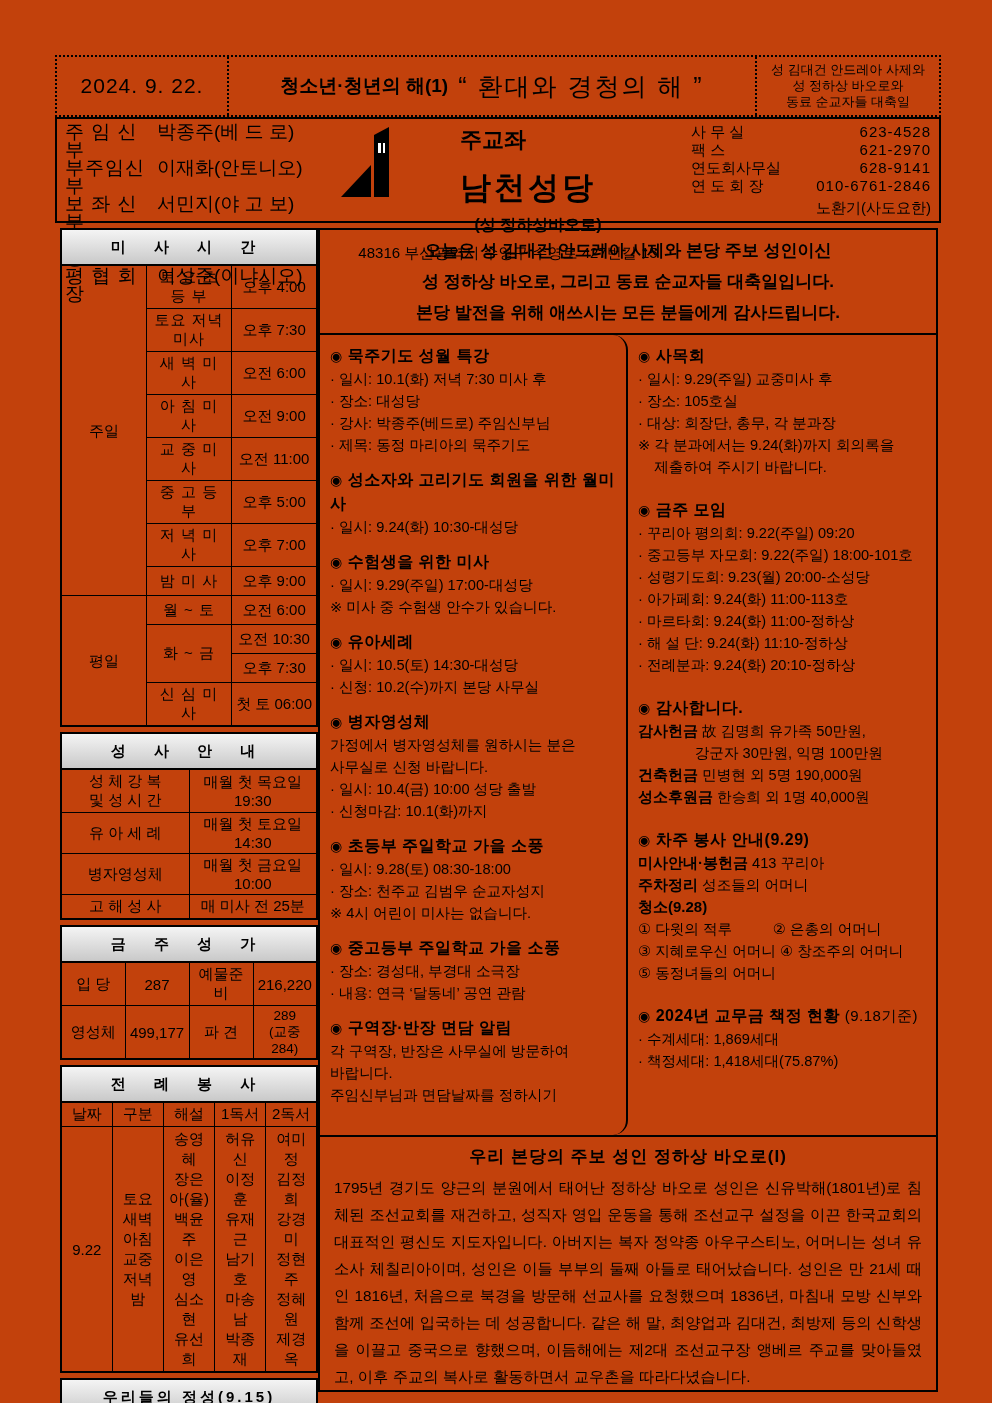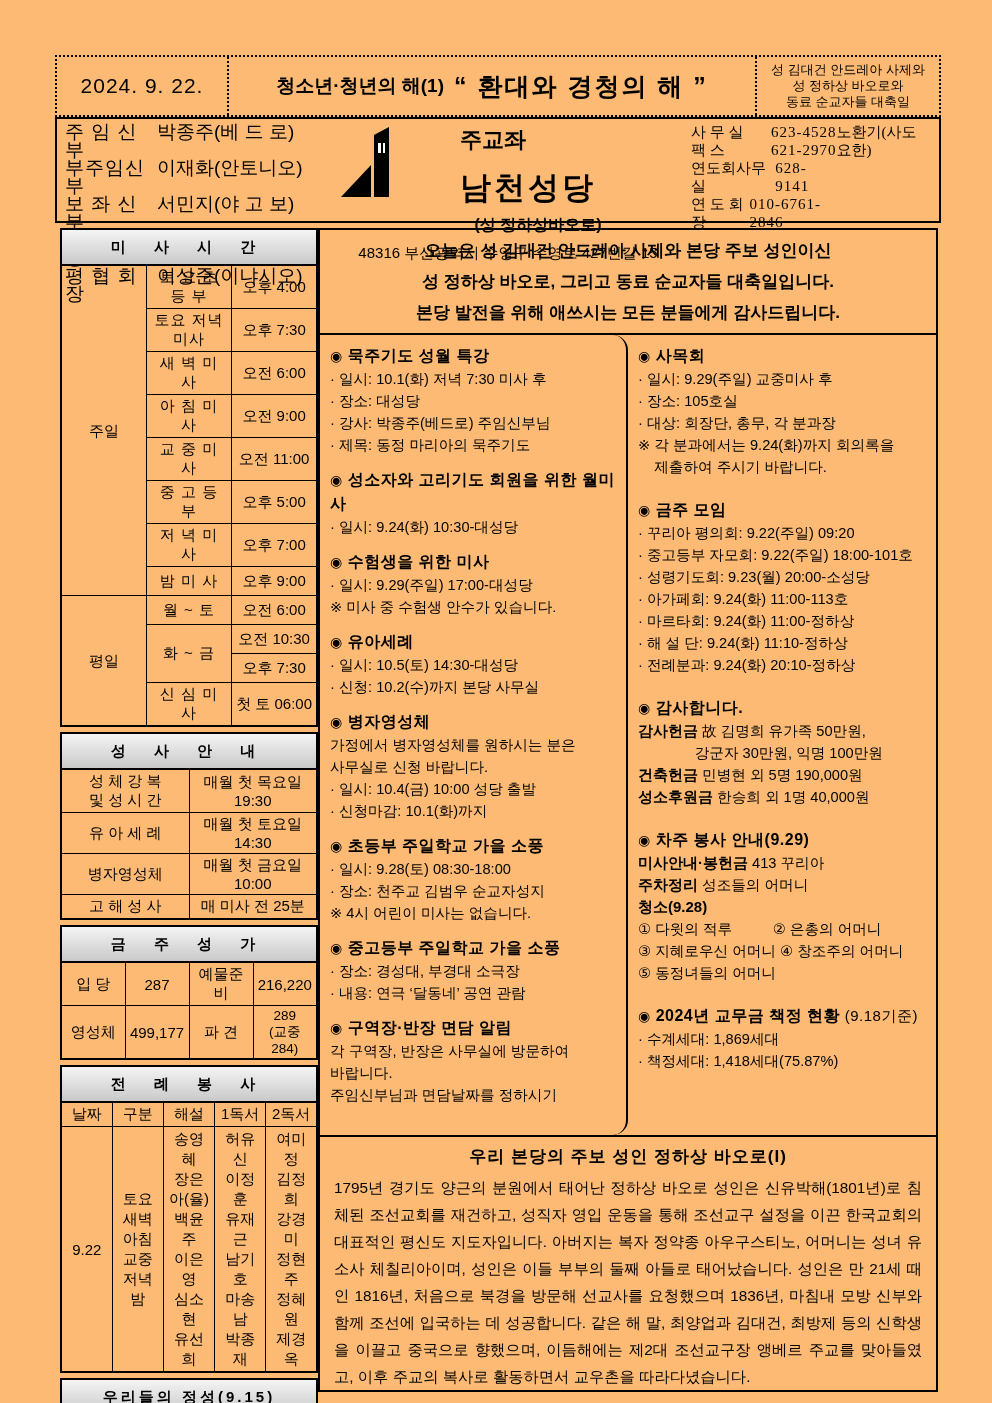--- a/index.html
+++ b/index.html
@@ -1,42 +1,42 @@
 <!DOCTYPE html>
 <html lang="ko"><head>
 <meta charset="utf-8">
 <style>
   html,body{margin:0;padding:0;background:#f2f2f2;}
-  .page{position:relative;width:992px;height:1403px;background:#fdba74;margin:0 auto;
+  .page{position:relative;width:992px;height:1403px;background:#c2410c;margin:0 auto;
         font-family:"Liberation Sans","DejaVu Sans",sans-serif;color:#000;}
   
   .band1{position:absolute;left:55px;top:55px;width:882px;height:58px;
          border:2px dotted #000;display:flex;align-items:stretch;}
   .band1 .date{width:170px;display:flex;align-items:center;justify-content:center;
                font-size:21px;letter-spacing:1px;border-right:2px dotted #000;}
   .band1 .title{flex:1;display:flex;align-items:center;justify-content:center;gap:10px;
                 border-right:2px dotted #000;}
   .band1 .title .pre{font-size:19px;font-weight:bold;}
-  .band1 .title .main{font-size:25px;font-weight:bold;letter-spacing:2px;}
+  .band1 .title .main{font-size:25px;font-weight:normal;letter-spacing:2px;}
   .band1 .feast{width:182px;display:flex;flex-direction:column;align-items:center;justify-content:center;
                 font-size:13px;line-height:16px;text-align:center;}
   
   .band2{position:absolute;left:55px;top:117px;width:882px;height:102px;
          border:2px solid #000;display:flex;}
   .staff{width:260px;padding:4px 8px;display:flex;flex-direction:column;justify-content:space-between;}
   .staff .row{display:flex;font-size:19px;line-height:18px;}
   .staff .row .r{width:92px;letter-spacing:1px;}
   .center-id{flex:1;display:flex;flex-direction:column;align-items:center;justify-content:flex-start;position:relative;padding-top:6px;}
   .logo{position:absolute;left:8px;top:6px;}
   .cname{margin-left:40px;display:flex;align-items:baseline;gap:12px;flex-direction:column;}
   .cname .p1{font-size:22px;font-weight:bold;}
   .cname .p2{font-size:31px;font-weight:bold;letter-spacing:3px;}
   .patron{margin-left:60px;font-size:16px;font-weight:bold;margin-top:6px;}
   .addr{font-size:15px;margin-top:8px;}
-  .contacts{width:240px;padding:4px 8px;display:flex;flex-direction:row;justify-content:space-between;font-family:Liberation Serif, serif;}
+  .contacts{width:240px;padding:4px 8px;display:flex;flex-direction:column;justify-content:space-between;}
   .contacts .row{display:flex;justify-content:space-between;font-size:15px;line-height:18px;}
   .contacts .row .v{letter-spacing:1px;}
   .contacts .row.last{justify-content:flex-end;}
   
   .leftcol{position:absolute;left:60px;top:228px;width:258px;}
   table.t{border-collapse:collapse;width:100%;border:2px solid #000;margin-bottom:5px;table-layout:fixed;}
   table.t td,table.t th{border:1px solid #000;padding:2px 3px;font-size:15px;text-align:center;vertical-align:middle;}
   .hdr{background:linear-gradient(180deg,#f4f4f4,#c9c9c9);font-weight:bold;font-size:17px;
        letter-spacing:12px;height:30px;border-bottom:2px solid #000 !important;}
   .hdr.small{letter-spacing:3px;}

